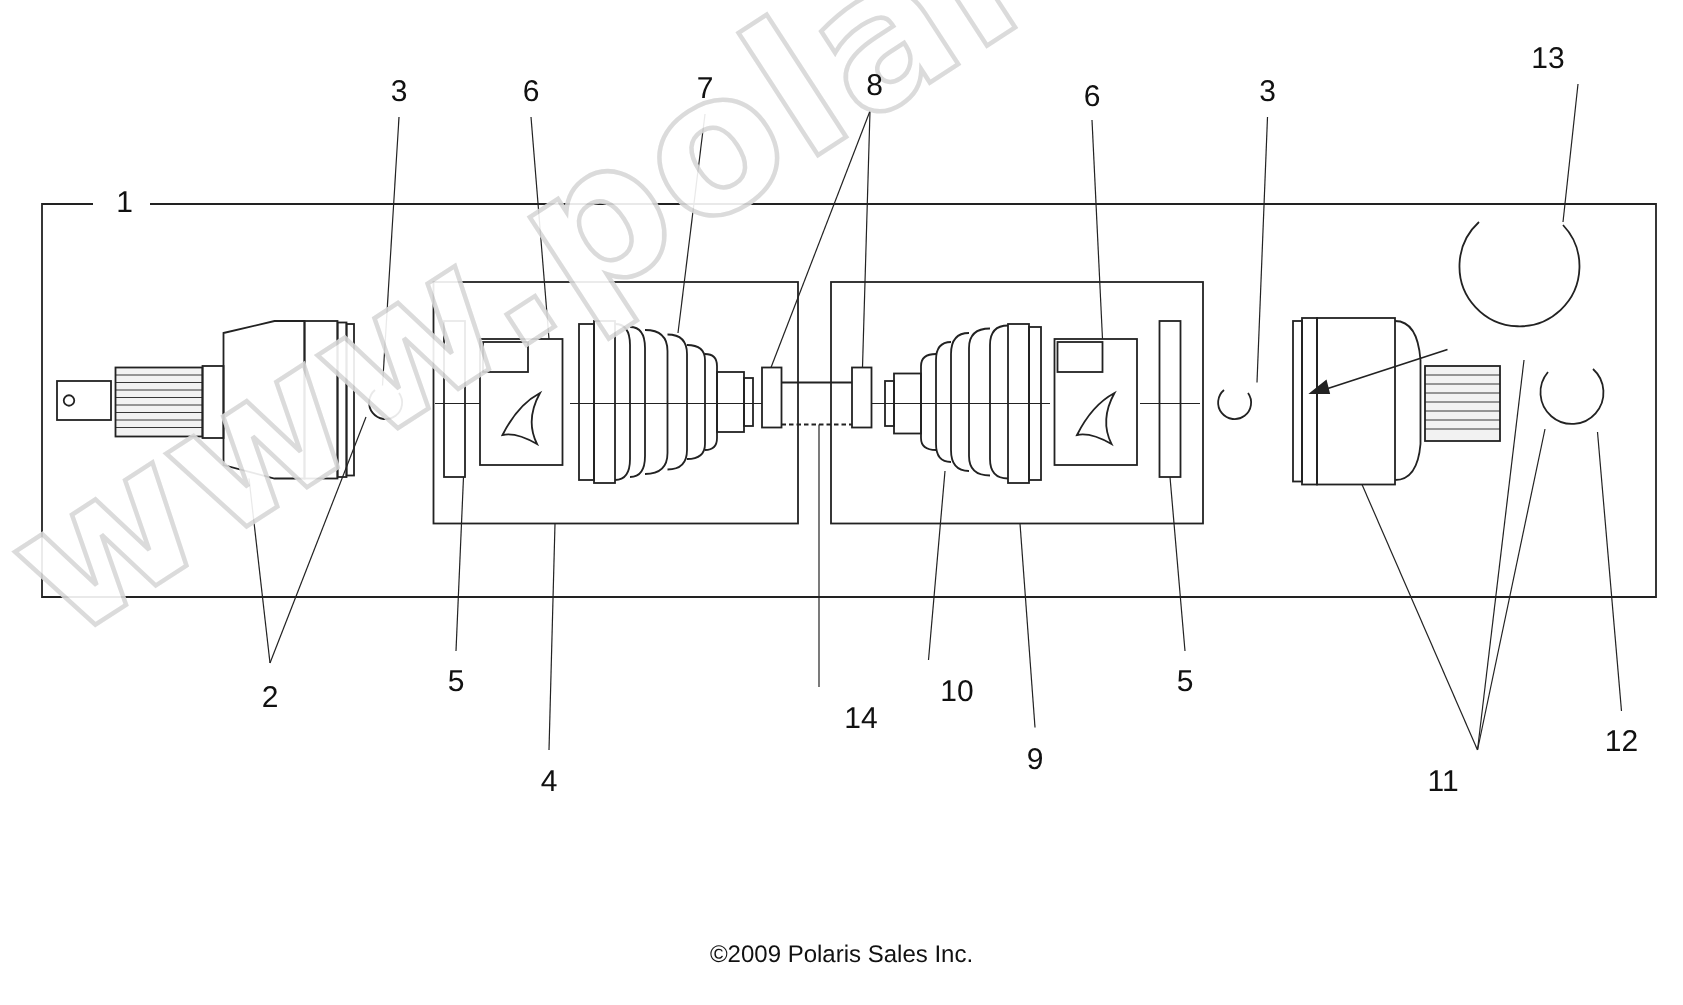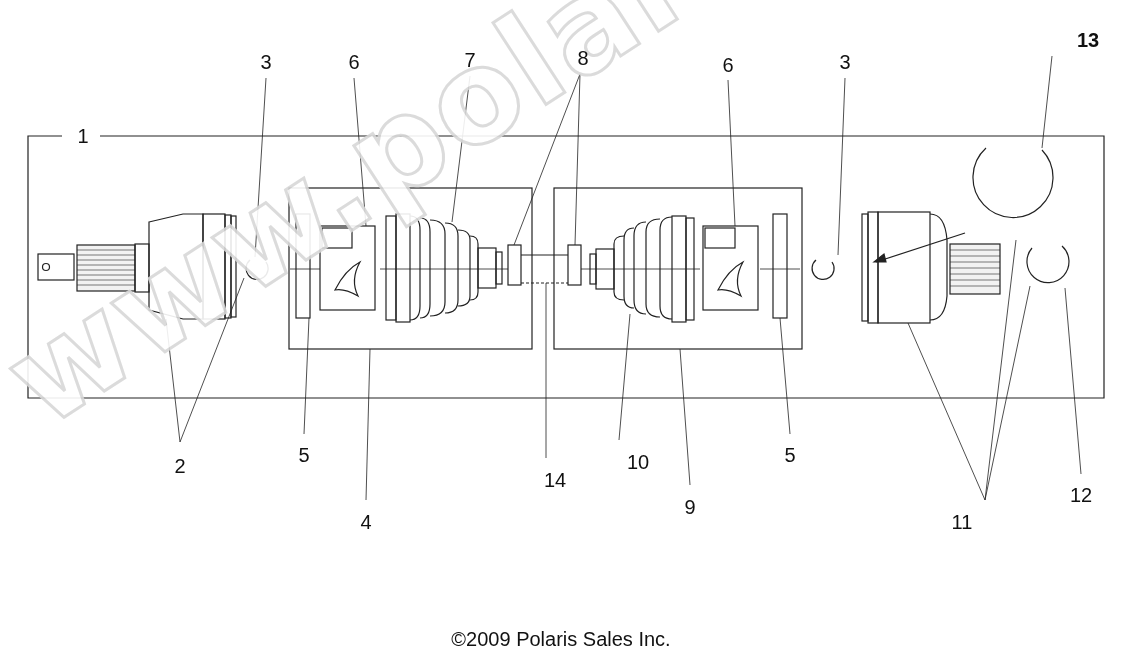--- a/index.html
+++ b/index.html
@@ -1,20 +1,20 @@
 <!DOCTYPE html>
 <html><head>
 <meta charset="utf-8">
 <style>
   html, body { margin:0; padding:0; background:#ffffff; }
   body { width:1122px; height:670px; position:relative; overflow:hidden;
          font-family:"Liberation Sans", sans-serif; }
   #diagram { position:absolute; left:0; top:0; }
   .lbl { position:absolute; font-size:20px; color:#111; transform:translate(-50%,-50%); white-space:nowrap; }
-  .copyright { position:absolute; left:0; width:1122px; text-align:center; top:628px; font-size:20px; color:#111; }
+  .copyright { position:absolute; left:0; width:1122px; text-align:center; top:628px; font-size:16px; color:#111; }
   .watermark { position:absolute; left:-20px; top:330px; font-size:128px; font-weight:bold;
                font-family:"DejaVu Sans", sans-serif; color:#ffffff;
                -webkit-text-stroke:3px #d8d8d8; transform:rotate(-33deg); transform-origin:left top;
                white-space:nowrap; letter-spacing:2px; opacity:0.9; pointer-events:none; }
 </style>
 </head>
 <body>
 
 <div>
 <svg id="diagram" width="1122" height="670" viewBox="0 0 1122 670">
@@ -158,17 +158,17 @@
     <div class="lbl" style="left: 304px; top: 455px;">5</div>
     <div class="lbl" style="left: 790px; top: 455px;">5</div>
     <div class="lbl" style="left: 354px; top: 62px;">6</div>
     <div class="lbl" style="left: 728px; top: 65px;">6</div>
     <div class="lbl" style="left: 470px; top: 60px;">7</div>
     <div class="lbl" style="left: 583px; top: 58px;">8</div>
     <div class="lbl" style="left: 690px; top: 507px;">9</div>
     <div class="lbl" style="left: 619px; top: 462px; margin-left: 19px;">10</div>
     <div class="lbl" style="left: 962px; top: 522px;">11</div>
     <div class="lbl" style="left: 1081px; top: 495px; text-align: center;">12</div>
-    <div class="lbl" style="left: 1088px; top: 40px; font-weight: bold;">13</div>
-    <div class="lbl" style="left: 555px; top: 480px;">14</div>
+    <div class="lbl" style="left: 1032px; top: 40px;">13</div>
+    <div class="lbl" style="left: 574px; top: 480px;">14</div>
   </div>
 
 <div class="copyright">©2009 Polaris Sales Inc.</div>
 
 </body></html>

